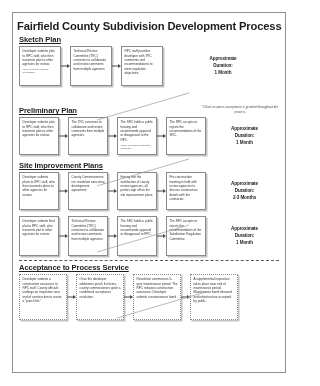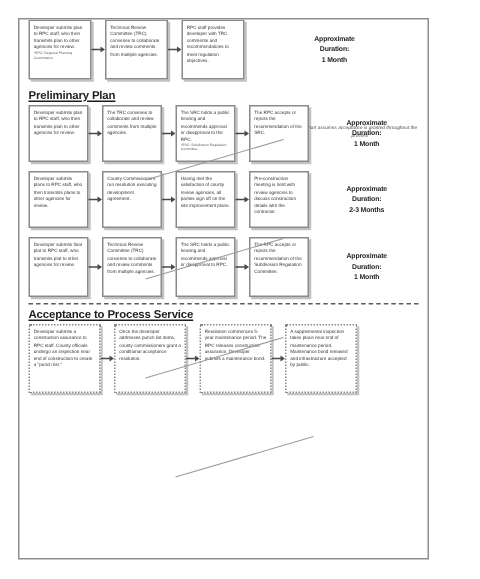--- a/index.html
+++ b/index.html
@@ -108,22 +108,24 @@
     margin:4px 6px 1px 6px;
   }
   .connector{position:absolute;pointer-events:none;}
   .dotbox{border-style:dotted;border-width:1px;}
 </style>
 </head>
 <body>
 
 <div id="page">
 
+  <div id="doc-title">Fairfield County Subdivision Development Process</div>
 
   <div class="section">
+    <div class="sec-head">Sketch Plan</div>
     <div class="row">
       <div class="box" style="width:42px;height:40px;">
         <span class="txt">Developer submits plan to RPC staff, who then transmits plan to other agencies for review.</span>
         <span class="note">*RPC: Regional Planning Commission</span>
       </div>
       <div class="arrow"></div>
       <div class="box" style="width:42px;height:40px;">
         <span class="txt">Technical Review Committee (TRC) convenes to collaborate and review comments from multiple agencies.</span>
       </div>
       <div class="arrow"></div>
@@ -132,21 +134,21 @@
       </div>
       <div class="dur">
         <span>Approximate</span>
         <span>Duration:</span>
         <span>1 Month</span>
       </div>
     </div>
     <div class="footnote" style="right:3px;top:70px;">*Chart assumes acceptance is granted throughout the process</div>
   </div>
 
-  <div class="section" style="margin-top:6px;">
+  <div class="section" style="margin-top:20px;">
     <div class="sec-head">Preliminary Plan</div>
     <div class="row">
       <div class="box" style="width:40px;height:38px;">
         <span class="txt">Developer submits plan to RPC staff, who then transmits plan to other agencies for review.</span>
       </div>
       <div class="arrow"></div>
       <div class="box" style="width:40px;height:38px;">
         <span class="txt">The TRC convenes to collaborate and review comments from multiple agencies.</span>
       </div>
       <div class="arrow"></div>
@@ -160,20 +162,21 @@
       </div>
       <div class="dur" style="padding-top:9px;">
         <span>Approximate</span>
         <span>Duration:</span>
         <span>1 Month</span>
       </div>
     </div>
   </div>
 
   <div class="section" style="margin-top:6px;">
+    <div class="sec-head">Site Improvement Plans</div>
     <div class="row">
       <div class="box" style="width:40px;height:38px;">
         <span class="txt">Developer submits plans to RPC staff, who then transmits plans to other agencies for review.</span>
       </div>
       <div class="arrow"></div>
       <div class="box" style="width:40px;height:38px;">
         <span class="txt">County Commissioners run resolution executing development agreement.</span>
       </div>
       <div class="arrow"></div>
       <div class="box" style="width:40px;height:38px;">

